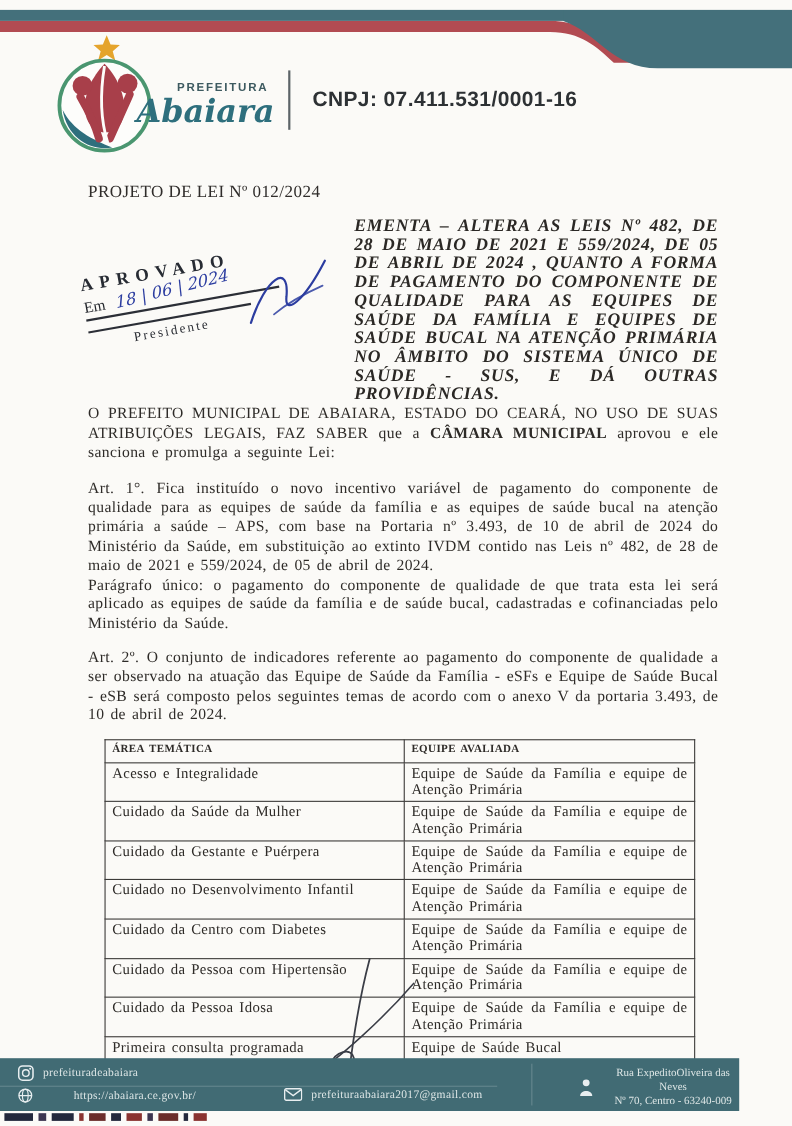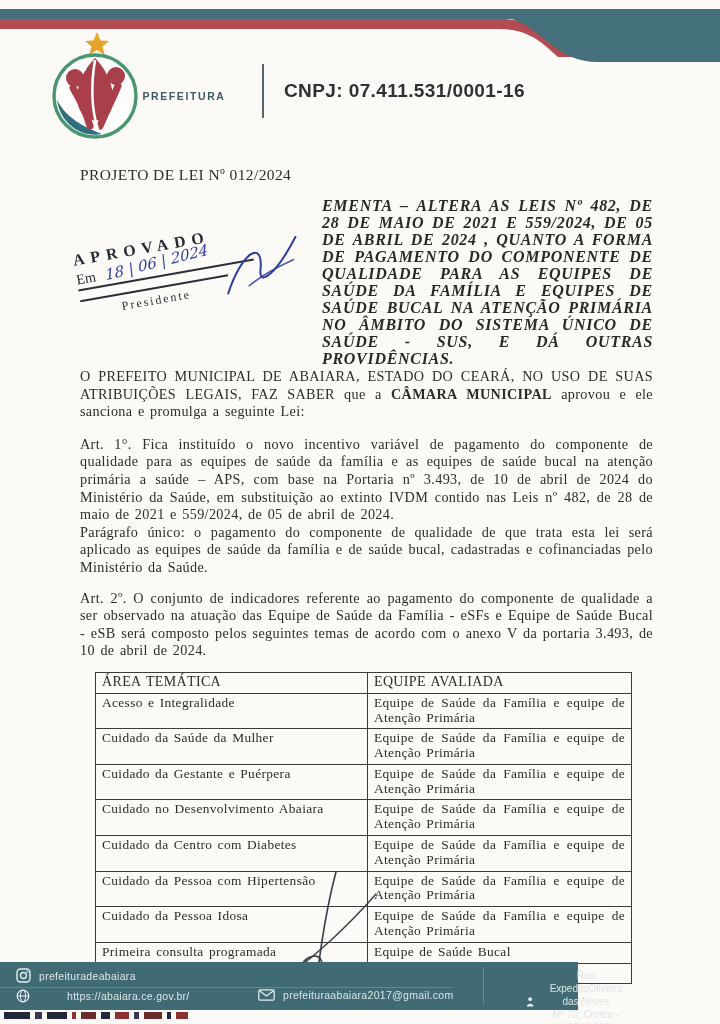--- a/index.html
+++ b/index.html
@@ -8,21 +8,21 @@
     position:relative; width:720px; height:1024px; margin:0 auto;
     background:#fbfaf7; overflow:hidden;
     font-family:"Liberation Serif", serif; color:#2f2c2a;
   }
 
   
   .top-banner { position:absolute; left:0; top:0; width:720px; height:110px; }
 
   
   .logo-emblem { position:absolute; left:40px; top:30px; width:120px; height:112px; }
-  .brand { position:absolute; left:124px; top:90px; width:120px; text-align:center; }
+  .brand { position:absolute; left:124px; top:74px; width:120px; text-align:right; }
   .brand-top { font-family:"Liberation Sans", sans-serif; font-size:10.5px; font-weight:bold;
     letter-spacing:1.6px; color:#3d5a60; }
   .brand-name { font-family:"DejaVu Serif", serif; font-style:italic; font-weight:bold;
     font-size:29px; color:#2e6f7d; line-height:30px; }
   .header-divider { position:absolute; left:262px; top:64px; width:2px; height:54px; background:#5c6468; }
   .cnpj { position:absolute; left:284px; top:80px; font-family:"Liberation Sans", sans-serif;
     font-weight:600; font-size:19px; letter-spacing:0.4px; color:#2d3134; }
 
   
   .doc-title { position:absolute; left:80px; top:166px; font-size:15.5px; letter-spacing:0.4px; }
@@ -49,30 +49,30 @@
     letter-spacing:0.35px; word-spacing:1.6px; color:#2e2b28; }
   .body-text p.gap-after { margin-bottom:15px; }
   .body-text .bold { font-weight:bold; }
   .art2 { margin-top:13px; }
 
   
   .law-table { margin:12px 0 0 15px; width:537px; border-collapse:collapse;
     font-size:13.4px; line-height:14.8px; color:#2e2b28; }
   .law-table th, .law-table td { border:1.4px solid #3c3b39; padding:2px 6px 3px 6px;
     vertical-align:top; font-weight:normal; text-align:left; }
-  .law-table th { font-size:14px; }
+  .law-table th { font-size:10px;font-weight:bold; }
   .law-table td.equipe { text-align:justify; }
   .col-area { width:272px; }
 
   
   .table-flourish { position:absolute; left:268px; top:862px; }
 
   
-  .footer { position:absolute; left:0; top:962px; width:578px; height:48px;
-    background:#416b74; color:#d9e2e3; font-family:Liberation Sans, sans-serif; }
+  .footer { position:absolute; left:0; top:962px; width:672px; height:48px;
+    background:#416b74; color:#d9e2e3; font-family:Liberation Serif, serif; }
   .footer-hdiv { position:absolute; left:0; top:25px; width:452px; height:1px; background:rgba(255,255,255,0.18); }
   .footer-vdiv { position:absolute; left:483px; top:5px; width:1px; height:38px; background:rgba(255,255,255,0.20); }
   .f-item { position:absolute; display:flex; align-items:center; gap:8px; }
   .f-ig   { left:16px; top:6px; }
   .f-web  { left:16px; top:27px;gap:37px; }
   .f-mail { left:258px; top:27px; }
   .f-addr { left:526px; top:7px; gap:12px; }
   .f-text { font-size:10.5px; letter-spacing:0.3px; color:#dde6e6; }
   .f-addr-lines { text-align:center; font-size:10px; line-height:13px; color:#dde6e6; }
 
@@ -98,20 +98,21 @@
     <path d="M55,28 C44,40 35,55 38,74 C41,92 62,96 70,82 C78,66 69,42 55,28 Z" fill="#a83f4a"></path>
     <circle cx="35" cy="48" r="9" fill="#a83f4a"></circle>
     <circle cx="76" cy="46" r="9" fill="#a83f4a"></circle>
     <path d="M33,58 C40,70 46,82 50,96" stroke="#a83f4a" stroke-width="7" fill="none" stroke-linecap="round"></path>
     <path d="M78,56 C72,70 66,82 60,96" stroke="#a83f4a" stroke-width="7" fill="none" stroke-linecap="round"></path>
     <path d="M55,30 C51,54 51,78 58,100" stroke="#fdfdfb" stroke-width="2.6" fill="none"></path>
   </svg>
 
   <div class="brand">
     <div class="brand-top">PREFEITURA</div>
+    <div class="brand-name">Abaiara</div>
   </div>
 
   <div class="header-divider"></div>
   <div class="cnpj">CNPJ: 07.411.531/0001-16</div>
 
   <div class="doc-title">PROJETO DE LEI Nº 012/2024</div>
 
   <div class="ementa">EMENTA – ALTERA AS LEIS Nº 482, DE 28 DE MAIO DE 2021 E 559/2024, DE 05 DE ABRIL DE 2024 , QUANTO A FORMA DE PAGAMENTO DO COMPONENTE DE QUALIDADE PARA AS EQUIPES DE SAÚDE DA FAMÍLIA E EQUIPES DE SAÚDE BUCAL NA ATENÇÃO PRIMÁRIA NO ÂMBITO DO SISTEMA ÚNICO DE SAÚDE - SUS, E DÁ OUTRAS PROVIDÊNCIAS.</div>
 
   <div class="stamp">
@@ -151,21 +152,21 @@
         </tr>
         <tr>
           <td>Cuidado da Saúde da Mulher</td>
           <td class="equipe">Equipe de Saúde da Família e equipe de Atenção Primária</td>
         </tr>
         <tr>
           <td>Cuidado da Gestante e Puérpera</td>
           <td class="equipe">Equipe de Saúde da Família e equipe de Atenção Primária</td>
         </tr>
         <tr>
-          <td>Cuidado no Desenvolvimento Abaiara</td>
+          <td>Cuidado no Desenvolvimento Infantil</td>
           <td class="equipe">Equipe de Saúde da Família e equipe de Atenção Primária</td>
         </tr>
         <tr>
           <td>Cuidado da Centro com Diabetes</td>
           <td class="equipe">Equipe de Saúde da Família e equipe de Atenção Primária</td>
         </tr>
         <tr>
           <td>Cuidado da Pessoa com Hipertensão</td>
           <td class="equipe">Equipe de Saúde da Família e equipe de Atenção Primária</td>
         </tr>

